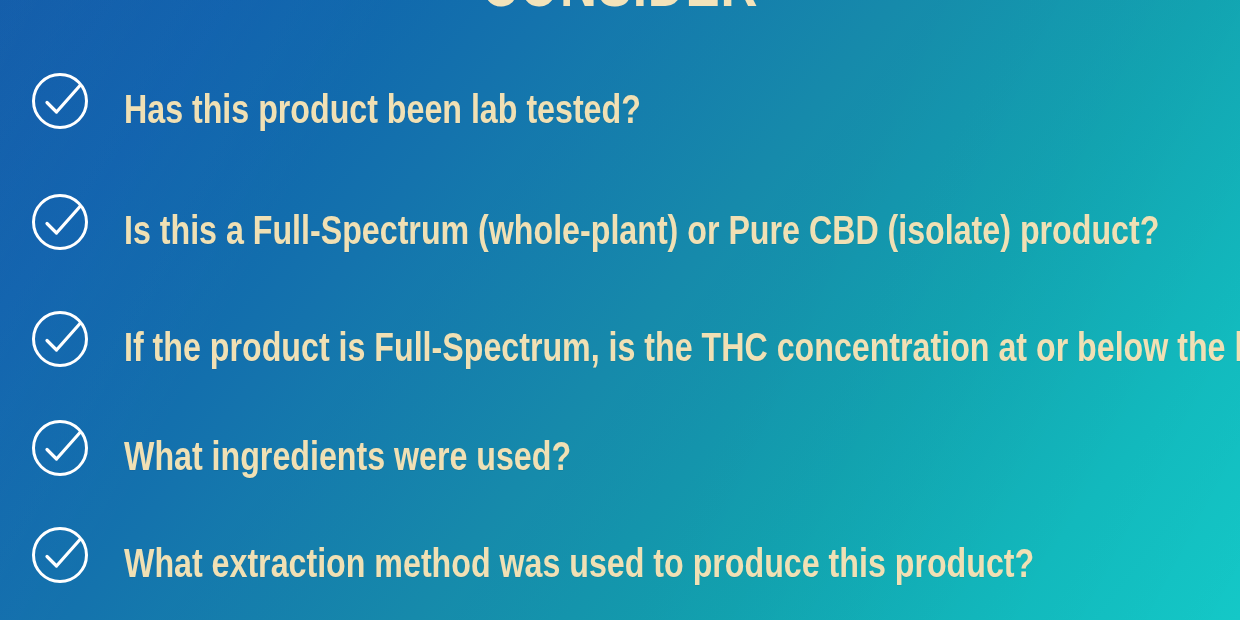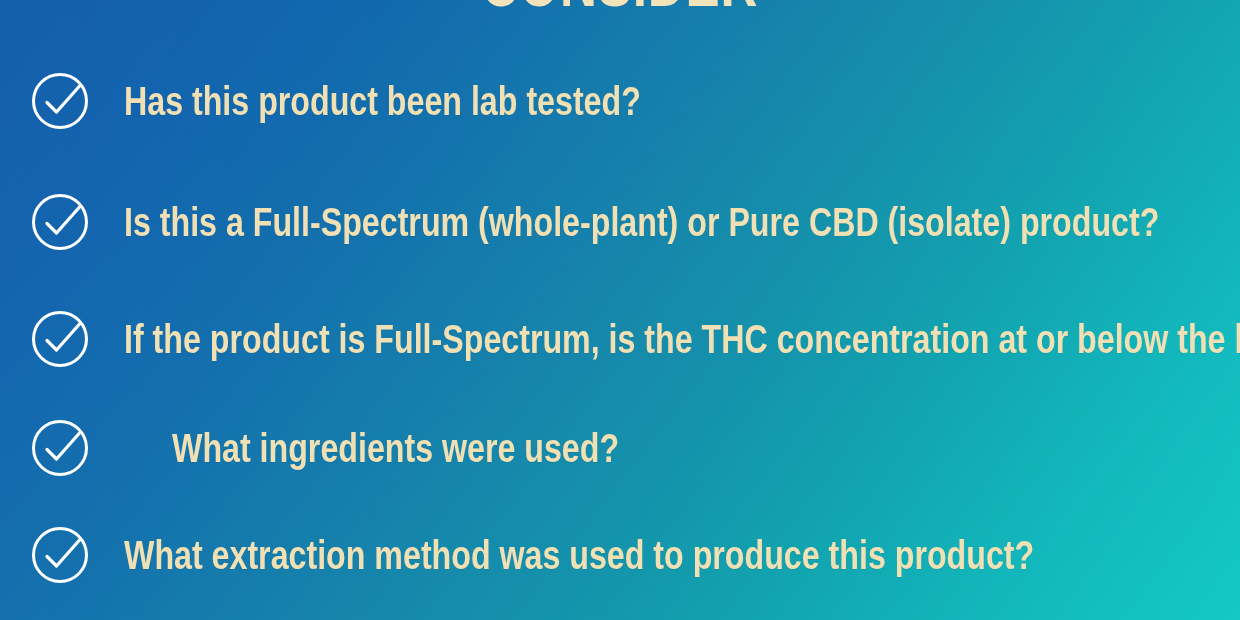--- a/index.html
+++ b/index.html
@@ -66,26 +66,26 @@
     position: absolute;
     left: 0;
     top: 0;
     width: 1240px;
   }
   .row {
     position: absolute;
     left: 30px;
     height: 60px;
     display: flex;
-    align-items: center;
+    align-items: flex-end;
   }
   .row-0 { top: 71px; }
   .row-1 { top: 192px; }
   .row-2 { top: 309px; }
-  .row-3 { top: 418px; gap: 48px; }
+  .row-3 { top: 418px; }
   .row-4 { top: 525px; }
 
   .check-icon {
     flex: 0 0 auto;
     width: 60px;
     height: 60px;
     display: block;
   }
   .check-icon svg { display: block; }
 

